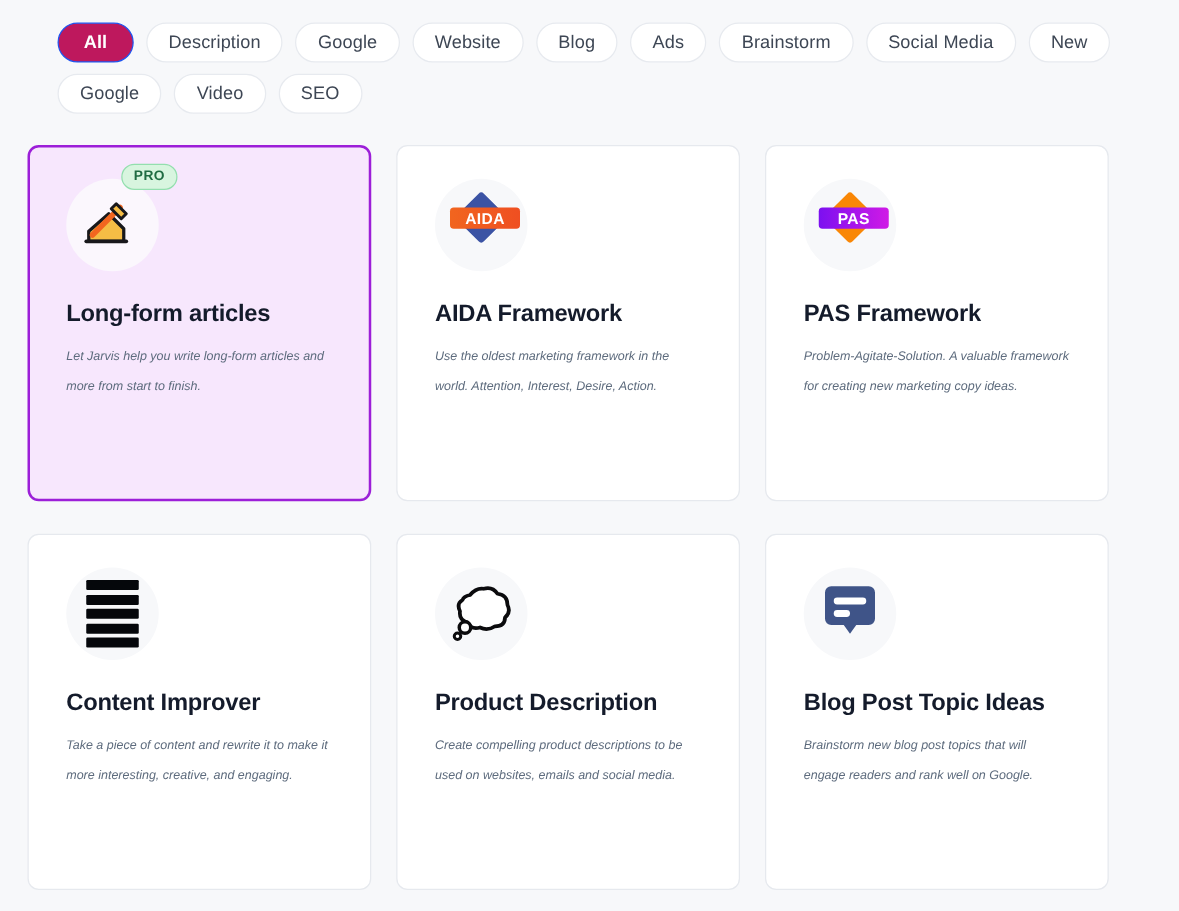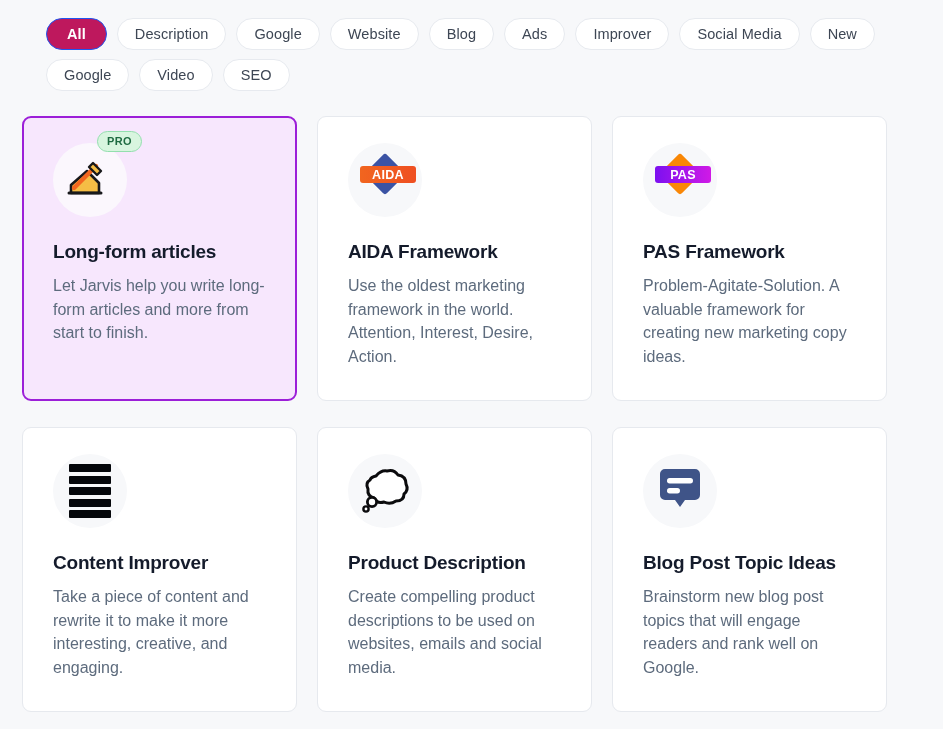--- a/index.html
+++ b/index.html
@@ -110,23 +110,24 @@
 
   .card-title {
     font-size: 19px;
     font-weight: 700;
     color: #141b2b;
     letter-spacing: -.2px;
     margin-bottom: 11px;
   }
 
   .card-desc {
-    font-size: 16px;
+    font-size: 10px;
     line-height: 23.5px;
     color: #5d6b7d;
+    font-style: italic;
   }
 
   .card.is-selected .card-desc { color: #5d6b7d; }
 
   
   .badge-icon { position: relative; width: 52px; height: 52px; }
   .badge-icon .diamond {
     position: absolute;
     left: 11px; top: 5px;
     width: 30px; height: 30px;
@@ -157,21 +158,21 @@
 </head>
 <body>
 
 <div id="filter-bar">
     <button class="pill is-active">All</button>
     <button class="pill">Description</button>
     <button class="pill">Google</button>
     <button class="pill">Website</button>
     <button class="pill">Blog</button>
     <button class="pill">Ads</button>
-    <button class="pill">Improver</button>
+    <button class="pill">Brainstorm</button>
     <button class="pill">Social Media</button>
     <button class="pill">New</button>
     <button class="pill">Google</button>
     <button class="pill">Video</button>
     <button class="pill">SEO</button>
   </div>
 
 <div id="card-grid">
     <div class="card is-selected">
       <div class="icon-wrap">

